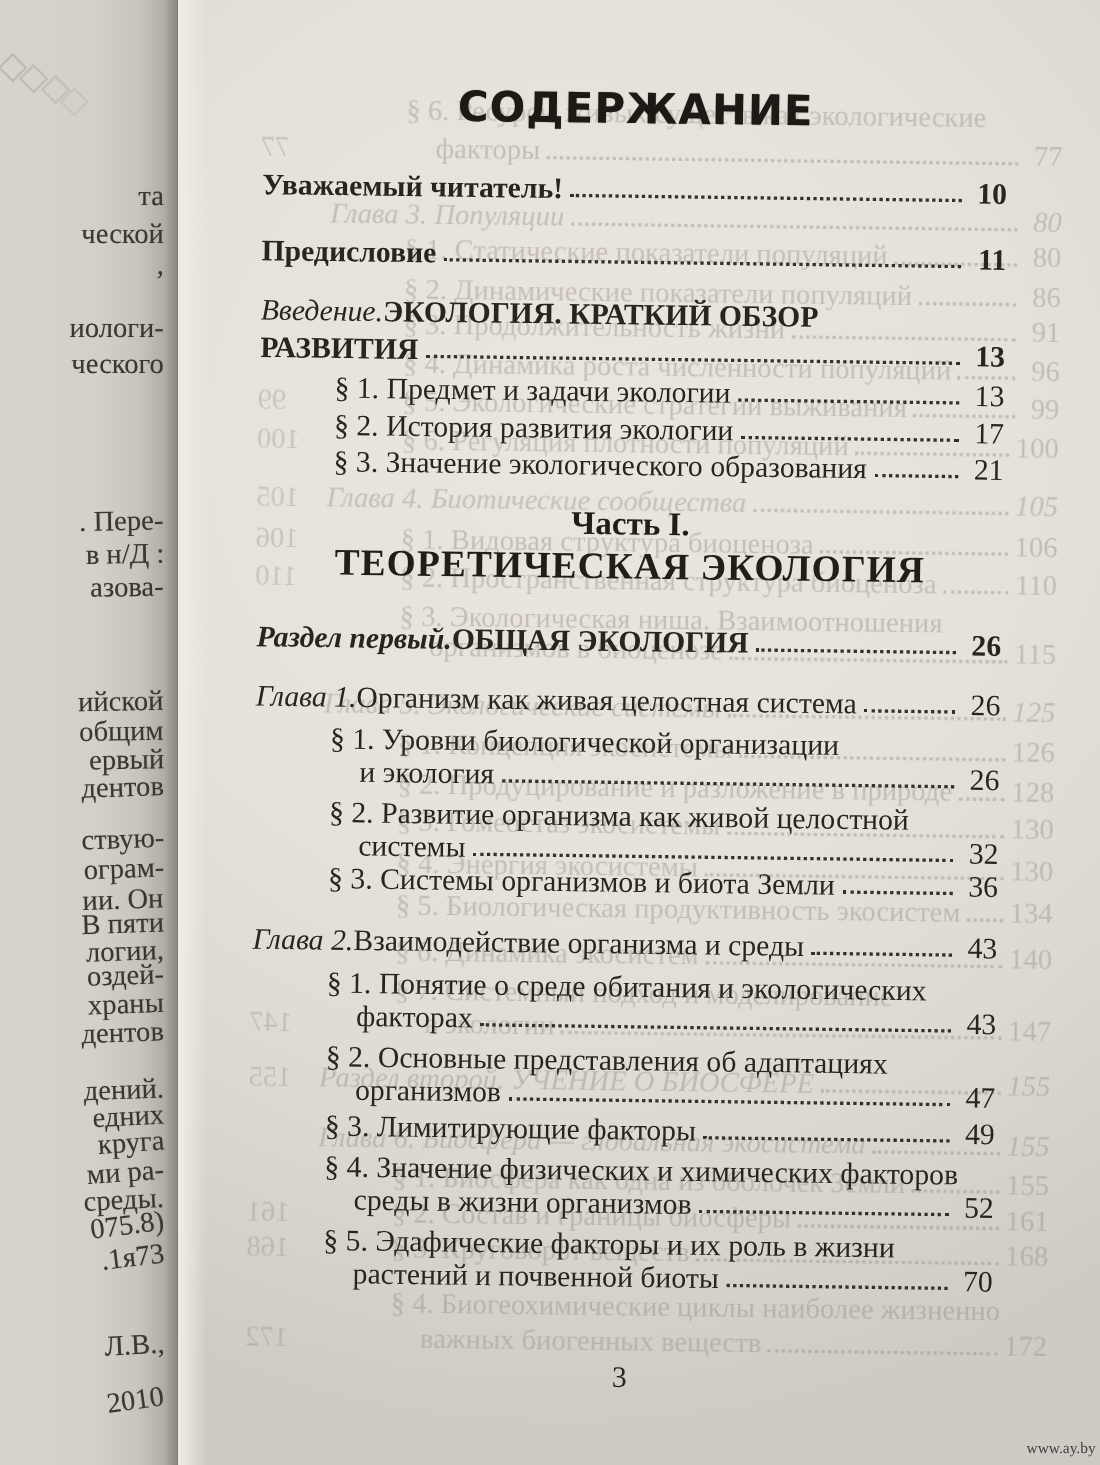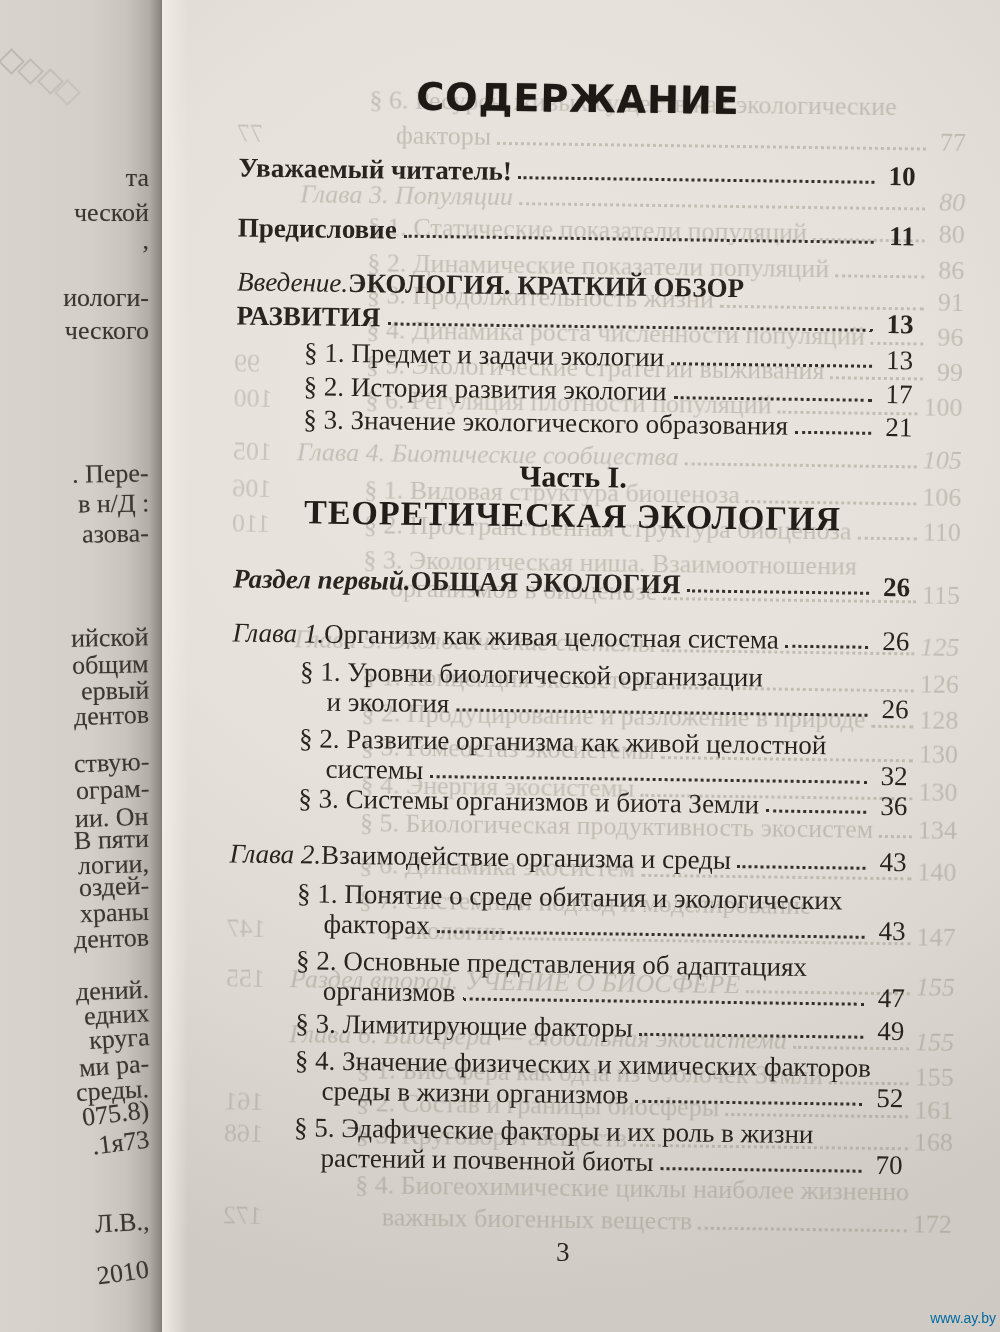--- a/index.html
+++ b/index.html
@@ -38,22 +38,22 @@
   .pnum{min-width:34px;text-align:right;}
   
   .ghost-layer{position:absolute;inset:0;opacity:.40;filter:blur(0.6px);color:#8f8679;}
   .gline{position:absolute;left:140px;right:33px;display:flex;align-items:flex-end;
          font-size:26px;line-height:29px;white-space:nowrap;overflow:hidden;}
   .gline .leader{border-bottom:3px dotted #8f8679;margin:0 6px 6px 6px;}
   .mnum{position:absolute;left:76px;transform:scaleX(-1);font-size:26px;
         opacity:.85;white-space:nowrap;}
   .vignette{position:absolute;inset:0;pointer-events:none;
             background:radial-gradient(ellipse 1400px 1600px at 45% 40%,rgba(0,0,0,0) 60%,rgba(70,65,58,.14) 100%);}
-  .watermark{position:absolute;right:4px;bottom:6px;font-family:Liberation Sans, sans-serif;
-             font-size:14px;color:#0369a1;letter-spacing:0px;}
+  .watermark{position:absolute;right:4px;bottom:6px;font-family:Liberation Serif, serif;
+             font-size:14px;color:#404040;letter-spacing:0px;}
 </style>
 </head>
 <body>
 
 <div class="photo">
 
   <div class="facing">
     <div class="diamond" style="left:2px;top:52px;opacity:.55"></div>
     <div class="diamond" style="left:21px;top:62px;opacity:.45"></div>
     <div class="diamond" style="left:41px;top:72px;opacity:.4"></div>

